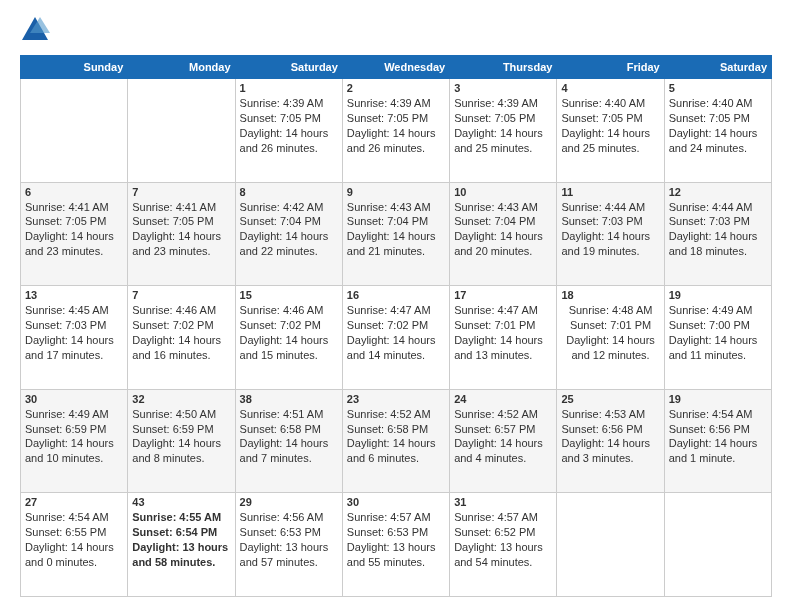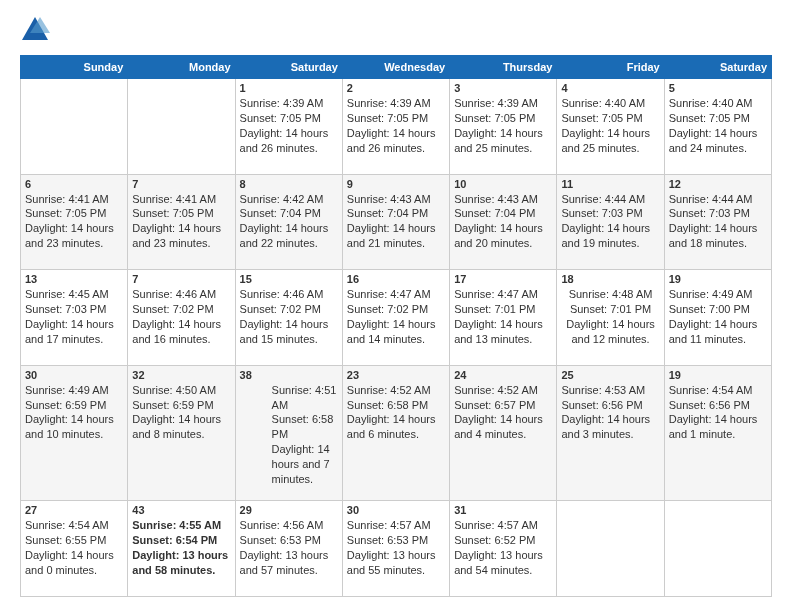--- a/index.html
+++ b/index.html
@@ -273,21 +273,21 @@
 Daylight: 14 hours and 10 minutes.</div>
           </td>
           <td>
             <span class="day-number">32</span>
             <div class="day-info" style="white-space: pre-line;">Sunrise: 4:50 AM
 Sunset: 6:59 PM
 Daylight: 14 hours and 8 minutes.</div>
           </td>
           <td>
             <span class="day-number">38</span>
-            <div class="day-info" style="white-space: pre-line; margin-left: 32px;">Sunrise: 4:51 AM
+            <div class="day-info" style="white-space: pre-line;">Sunrise: 4:51 AM
 Sunset: 6:58 PM
 Daylight: 14 hours and 7 minutes.</div>
           </td>
           <td>
             <span class="day-number">23</span>
             <div class="day-info" style="white-space: pre-line;">Sunrise: 4:52 AM
 Sunset: 6:58 PM
 Daylight: 14 hours and 6 minutes.</div>
           </td>
           <td>

